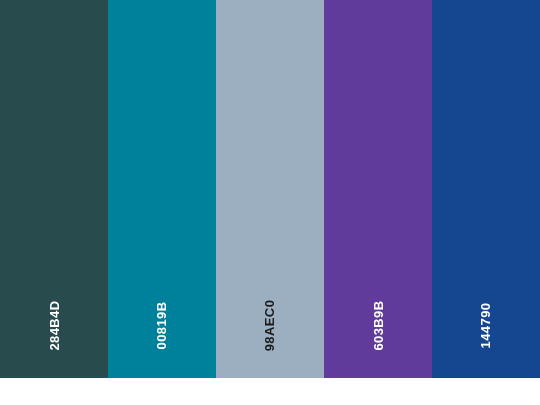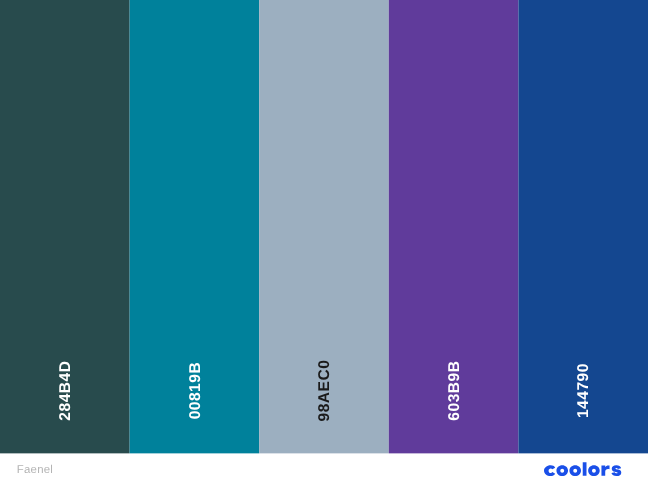--- a/index.html
+++ b/index.html
@@ -125,36 +125,14 @@
     </div>
 
     <div class="swatch" style="background: rgb(20, 71, 144);">
       <div class="label-anchor">
         <span class="swatch-label" style="color: rgb(255, 255, 255);">144790</span>
       </div>
     </div>
 
   </div>
 
-  <div id="footer" style="background: rgb(255, 255, 255);">
-    <span id="palette-name" style="color: rgb(179, 179, 179);">Faenel</span>
-
-    <svg id="brand-logo" viewBox="0 0 196 34" xmlns="http://www.w3.org/2000/svg">
-      <g id="brand-logo-paths" fill="#1A4FE8">
-
-        <path d="M15.4 7.2c4.2 0 7.9 1.9 9.9 5.1l-6.2 3.5c-0.8-1.2-2.1-1.9-3.7-1.9-2.6 0-4.5 2-4.5 5s1.9 5 4.5 5c1.6 0 2.9-0.7 3.7-1.9l6.2 3.5c-2 3.2-5.7 5.1-9.9 5.1C6.9 30.6 0.9 25 0.9 18.9S6.9 7.2 15.4 7.2z"></path>
-
-        <path d="M40.6 7.2c7.1 0 12.6 5.2 12.6 11.7s-5.5 11.7-12.6 11.7S28 25.4 28 18.9 33.5 7.2 40.6 7.2zm0 16.1c2.4 0 4.2-1.8 4.2-4.4s-1.8-4.4-4.2-4.4-4.2 1.8-4.2 4.4 1.8 4.4 4.2 4.4z"></path>
-
-        <path d="M68.9 7.2c7.1 0 12.6 5.2 12.6 11.7s-5.5 11.7-12.6 11.7-12.6-5.2-12.6-11.7S61.8 7.2 68.9 7.2zm0 16.1c2.4 0 4.2-1.8 4.2-4.4s-1.8-4.4-4.2-4.4-4.2 1.8-4.2 4.4 1.8 4.4 4.2 4.4z"></path>
-
-        <path d="M85.3 0.6h8.2v29.4h-8.2z"></path>
-
-        <path d="M109.7 7.2c7.1 0 12.6 5.2 12.6 11.7s-5.5 11.7-12.6 11.7-12.6-5.2-12.6-11.7S102.6 7.2 109.7 7.2zm0 16.1c2.4 0 4.2-1.8 4.2-4.4s-1.8-4.4-4.2-4.4-4.2 1.8-4.2 4.4 1.8 4.4 4.2 4.4z"></path>
-
-        <path d="M126.1 7.9h8.2v3.6c1.2-2.7 3.9-4.1 6.8-4.1 0.9 0 1.8 0.1 2.6 0.4v8c-1-0.5-2-0.7-3.2-0.7-3.6 0-6.2 1.8-6.2 6.2v8.7h-8.2V7.9z"></path>
-
-        <path d="M155.5 22.6c0.3 1.4 1.6 2.1 3.4 2.1 1.5 0 2.4-0.5 2.4-1.2 0-0.6-0.4-1-1.8-1.3l-4.3-0.9c-4.4-0.9-6.7-3.1-6.7-6.7 0-4.5 3.9-7.4 10-7.4 5.5 0 9.5 2.4 10.6 6.5l-7.3 1.4c-0.3-1.2-1.5-1.9-3.2-1.9-1.4 0-2.2 0.5-2.2 1.2 0 0.6 0.5 0.9 1.6 1.2l4.8 1c4.4 0.9 6.5 3.1 6.5 6.7 0 4.7-4.1 7.4-10.5 7.4-5.8 0-9.9-2.4-11-6.6l7.7-1.5z"></path>
-      </g>
-    </svg>
-  </div>
 
 </div>
 
 </body></html>

